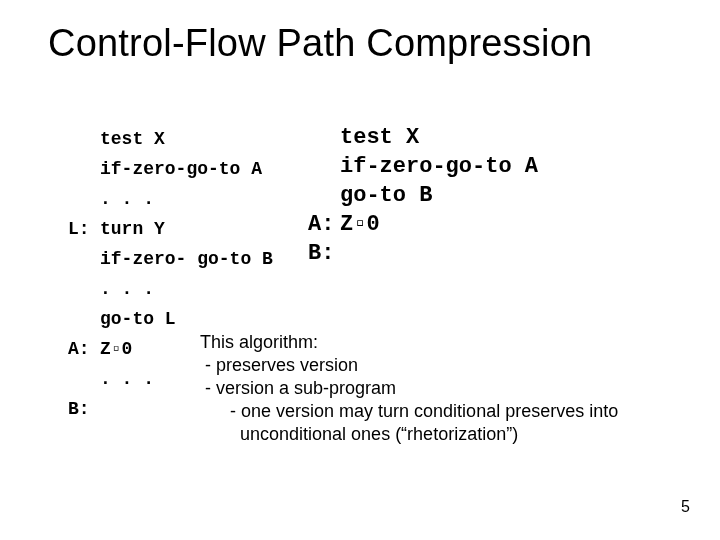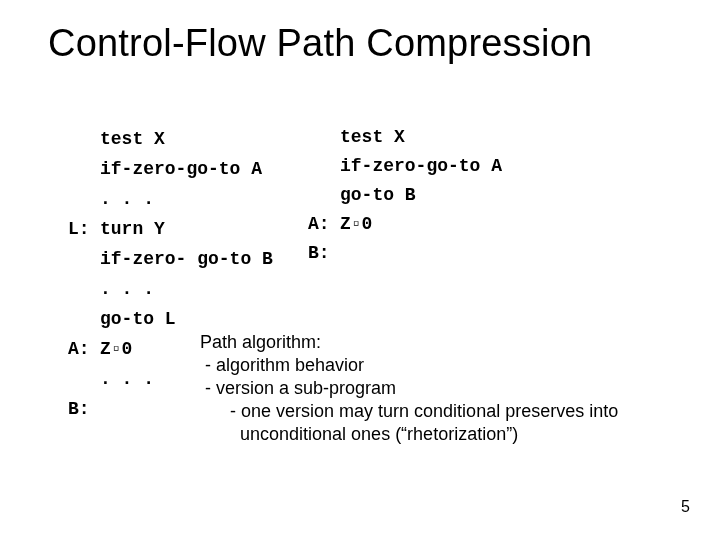--- a/index.html
+++ b/index.html
@@ -34,21 +34,21 @@
     font-size: 18px;
     font-weight: bold;
     line-height: 30px;
     white-space: pre;
   }
   .right-code {
     position: absolute;
     top: 94px;
     left: 308px;
     font-family: "Courier New", Courier, monospace;
-    font-size: 18px;
+    font-size: 22px;
     font-weight: bold;
     line-height: 29px;
     white-space: pre;
   }
   .algo {
     position: absolute;
     top: 308px;
     left: 200px;
     font-size: 18px;
     line-height: 23px;
@@ -84,22 +84,22 @@
 
   <div class="right-code">
 <span class="label"></span><span>test X</span>
 <span class="label"></span><span>if-zero-go-to A</span>
 <span class="label"></span><span>go-to B</span>
 <span class="label">A:</span><span>Z▫0</span>
 <span class="label">B:</span>
 </div>
 
   <div class="algo">
-<span>Path algorithm:</span>
-<span> - algorithm behavior</span>
+<span>This algorithm:</span>
+<span> - preserves version</span>
 <span> - version a sub-program</span>
 <span>      - one version may turn conditional preserves into</span>
 <span>        unconditional ones (“rhetorization”)</span>
 </div>
 
   <div class="pagenum">5</div>
 
 </div>
 
 </body></html>

